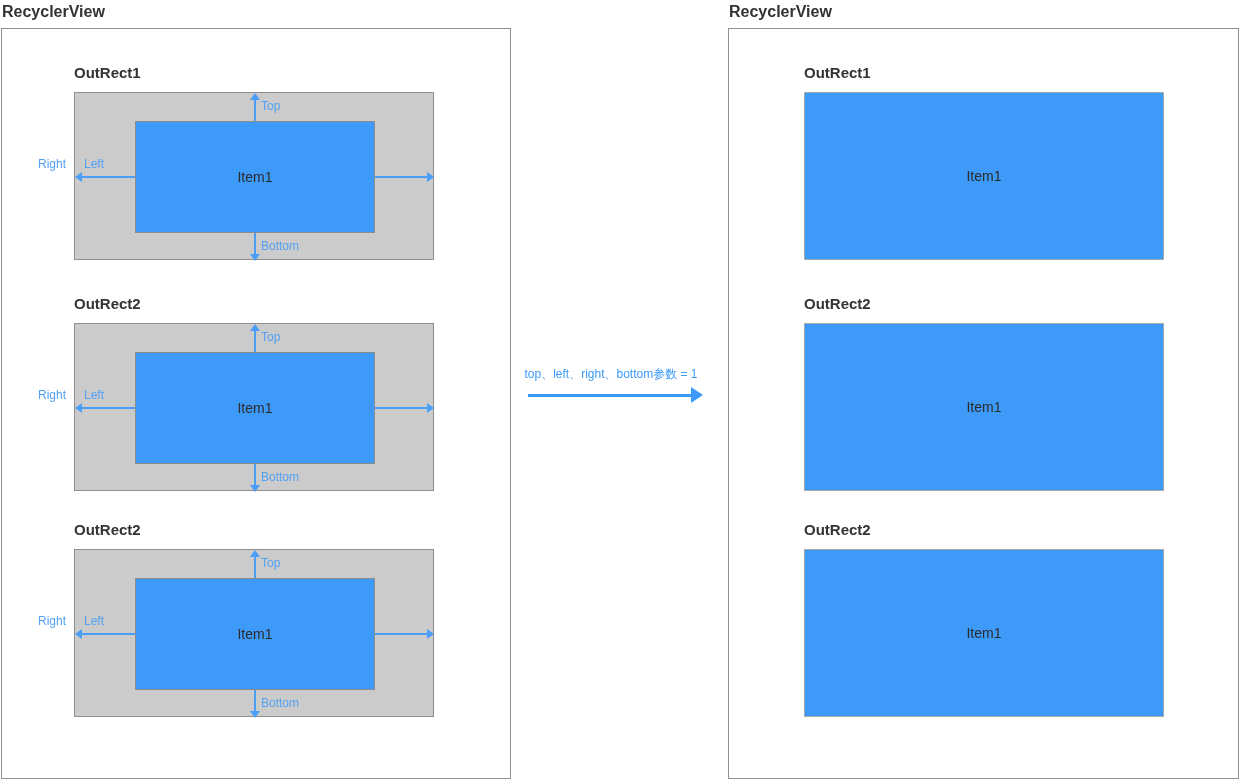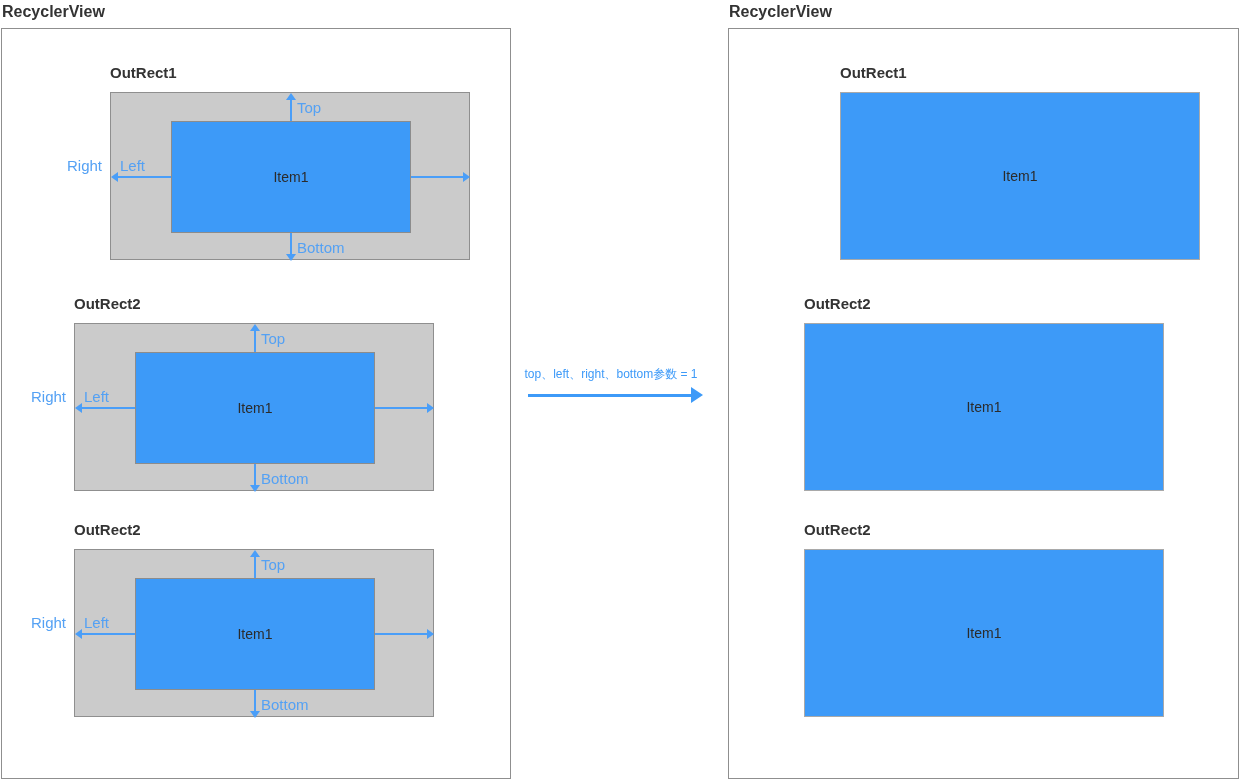--- a/index.html
+++ b/index.html
@@ -25,30 +25,30 @@
           display:flex; align-items:center; justify-content:center; font-size:14px; color:#2b2b2b; }
 
   .arrow { position:absolute; }
   .arr-line { position:absolute; background:#4a9ef8; }
   .arr-head { position:absolute; width:0; height:0; }
   .head-up    { border-left:5px solid transparent; border-right:5px solid transparent; border-bottom:7px solid #4a9ef8; }
   .head-down  { border-left:5px solid transparent; border-right:5px solid transparent; border-top:7px solid #4a9ef8; }
   .head-left  { border-top:5px solid transparent; border-bottom:5px solid transparent; border-right:7px solid #4a9ef8; }
   .head-right { border-top:5px solid transparent; border-bottom:5px solid transparent; border-left:7px solid #4a9ef8; }
 
-  .arr-label { position:absolute; font-size:15px; color:#54a1f4; white-space:nowrap; }
+  .arr-label { position:absolute; font-size:12px; color:#54a1f4; white-space:nowrap; }
 
   .transition-caption { position:absolute; left:505px; top:366px; width:212px; text-align:center;
                         font-size:12px; color:#3d9af8; white-space:nowrap; }
   .trans-line { position:absolute; left:528px; top:394px; width:164px; height:3px; background:#3d9af8; }
   .trans-head { position:absolute; left:691px; top:387px; width:0; height:0;
                 border-top:8px solid transparent; border-bottom:8px solid transparent; border-left:12px solid #3d9af8; }
 
   
-  .sec-1 { top:35px;margin-left:36px; }
+  .sec-1 { top:35px; }
   .sec-2 { top:266px; }
   .sec-3 { top:492px; }
   .left-sec  { left:72px; }
   .right-sec { left:75px; }
 </style>
 </head>
 <body>
 
 <div class="canvas">
 

